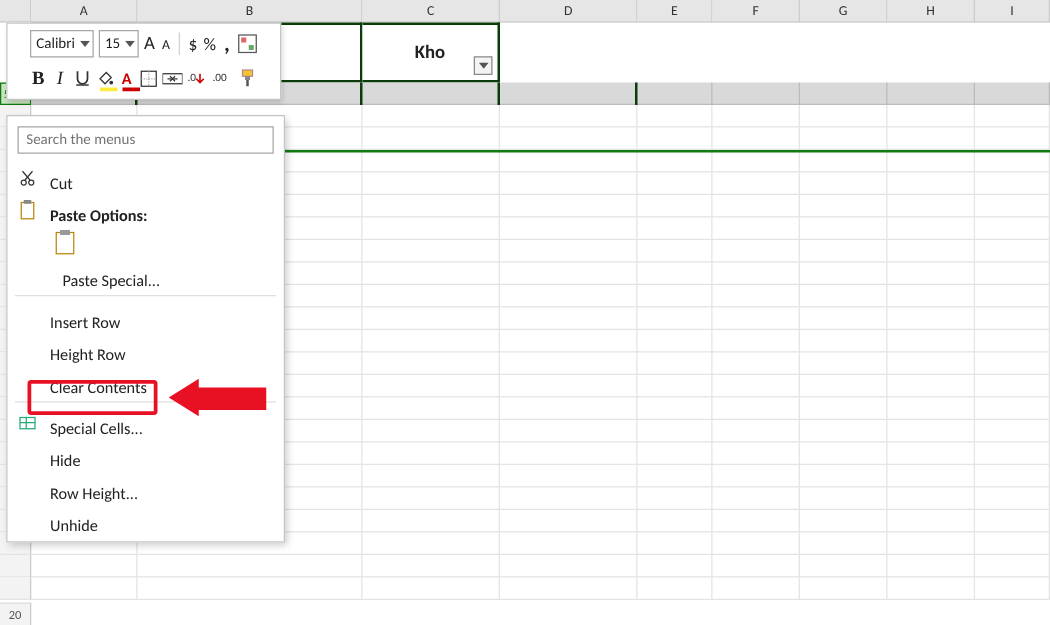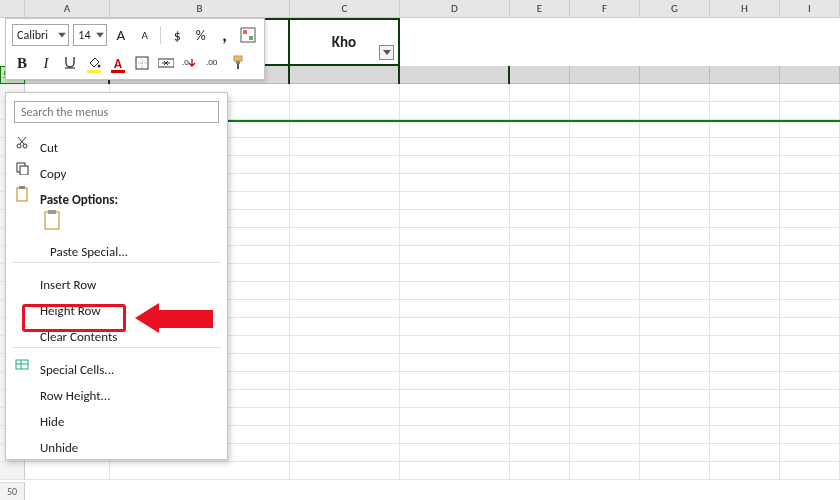--- a/index.html
+++ b/index.html
@@ -25,21 +25,21 @@
 
 
 .grid { position: absolute; left: 25px; top: 84px; width: 815px; }
 .grid .row { height: 18px; display: flex; border-bottom: 1px solid #e4e4e4; }
 .grid .row .gcell { border-right: 1px solid #e4e4e4; height: 18px; }
 .rowhdrs { position: absolute; left: 0; top: 84px; width: 25px; }
 .rowhdrs .rh { height: 18px; border-right: 1px solid #ccc; border-bottom: 1px solid #e4e4e4; background: #f3f3f3; font-size: 10px; text-align: center; line-height: 17px; color: #555; }
 .green-line { position: absolute; left: 25px; top: 120px; width: 815px; height: 2px; background: #107c10; }
 
 
-.mini-toolbar { position: absolute; left: 5px; top: 18px; width: 260px; height: 62px; background: #fff; border: 1px solid #c5c5c5; box-shadow: 1px 2px 4px rgba(0,0,0,.15); padding: 4px 6px; display: flex; flex-direction: column; gap: 4px; }
+.mini-toolbar { position: absolute; left: 5px; top: 18px; width: 220px; height: 62px; background: #fff; border: 1px solid #c5c5c5; box-shadow: 1px 2px 4px rgba(0,0,0,.15); padding: 4px 18px; display: flex; flex-direction: column; gap: 4px; }
 .mt-row { display: flex; align-items: center; gap: 4px; height: 24px; }
 .mt-select { height: 22px; border: 1px solid #a6a6a6; background: #fff; font-size: 12px; padding: 0 14px 0 4px; position: relative; display: flex; align-items: center; }
 .mt-select .chev { position: absolute; right: 2px; top: 50%; transform: translateY(-50%); }
 .mt-btn { width: 20px; height: 22px; display: flex; align-items: center; justify-content: center; font-size: 14px; }
 .mt-sep { width: 1px; height: 18px; background: #d0d0d0; margin: 0 2px; }
 .mt-btn.bold { font-weight: 700; font-family: "Times New Roman", serif; font-size: 15px; }
 .mt-btn.italic { font-style: italic; font-family: "Times New Roman", serif; font-size: 15px; }
 .mt-color-swatch { width: 14px; height: 3px; margin-top: 12px; }
 .mt-btn svg { display: block; }
 
@@ -377,21 +377,21 @@
 
 <div class="mini-toolbar">
   <div class="mt-row">
     <div class="mt-select" style="width:58px">
       <span>Calibri</span>
       <svg class="chev" width="8" height="5">
           <path d="M0 0 L4 5 L8 0 Z" fill="#555"></path>
         </svg>
     </div>
     <div class="mt-select" style="width:34px">
-      <span>14</span>
+      <span>15</span>
       <svg class="chev" width="8" height="5">
           <path d="M0 0 L4 5 L8 0 Z" fill="#555"></path>
         </svg>
     </div>
     <div class="mt-btn" style="font-size:15px">A</div>
     <div class="mt-btn" style="font-size:11px">A</div>
     <div class="mt-sep"></div>
     <div class="mt-btn">$</div>
     <div class="mt-btn">%</div>
     <div class="mt-btn" style="font-size:18px;font-weight:700">,</div>
@@ -465,29 +465,20 @@
   <div class="cm-item">
     <span class="ico">
       <svg width="14" height="14">
           <circle cx="4" cy="11" r="2" fill="none" stroke="#333"></circle>
           <circle cx="10" cy="11" r="2" fill="none" stroke="#333"></circle>
           <path d="M5 9 L11 2 M9 9 L3 2" stroke="#333"></path>
         </svg>
     </span>
     <span><span>Cut</span></span>
   </div>
-  <div class="cm-item">
-    <span class="ico">
-      <svg width="14" height="14">
-          <rect x="2" y="2" width="8" height="9" fill="none" stroke="#333"></rect>
-          <rect x="5" y="5" width="8" height="9" fill="#fff" stroke="#333"></rect>
-        </svg>
-    </span>
-    <span>Copy</span>
-  </div>
   <div class="cm-item heading">
     <span class="ico">
       <svg width="14" height="16">
           <rect x="2" y="2" width="10" height="13" fill="none" stroke="#b8860b"></rect>
           <rect x="4" y="0" width="6" height="3" fill="#888"></rect>
         </svg>
     </span>
     <span>Paste Options:</span>
   </div>
   <div class="cm-paste-icon">
@@ -514,29 +505,29 @@
     <span class="ico">
       <svg width="14" height="14">
           <rect x="1" y="3" width="12" height="9" fill="none" stroke="#2a7"></rect>
           <line x1="1" y1="7" x2="13" y2="7" stroke="#2a7"></line>
           <line x1="6" y1="3" x2="6" y2="12" stroke="#2a7"></line>
         </svg>
     </span>
     <span>Special Cells...</span>
   </div>
   <div class="cm-item">
+    <span>Hide</span>
+  </div>
+  <div class="cm-item">
     <span>Row Height...</span>
-  </div>
-  <div class="cm-item">
-    <span>Hide</span>
   </div>
   <div class="cm-item">
     <span>Unhide</span>
   </div>
 </div>
 
 <div class="highlight-box" style="left:22px; top:304px; width:104px; height:28px;"></div>
 <div class="arrow" style="left:135px; top:302px; width:80px; height:32px;">
   <div class="head" style="left:0; top:1px;"></div>
   <div class="shaft" style="left:22px; top:8px; width:56px;"></div>
 </div>
 
-<div style="position:absolute; left:0; bottom:0; width:25px; height:18px; background:#f3f3f3; border-top:1px solid #ddd; border-right:1px solid #ccc; font-size:10px; text-align:center; line-height:17px; color:#555">50</div>
+<div style="position:absolute; left:0; bottom:0; width:25px; height:18px; background:#f3f3f3; border-top:1px solid #ddd; border-right:1px solid #ccc; font-size:10px; text-align:center; line-height:17px; color:#555">20</div>
 
 </body></html>

